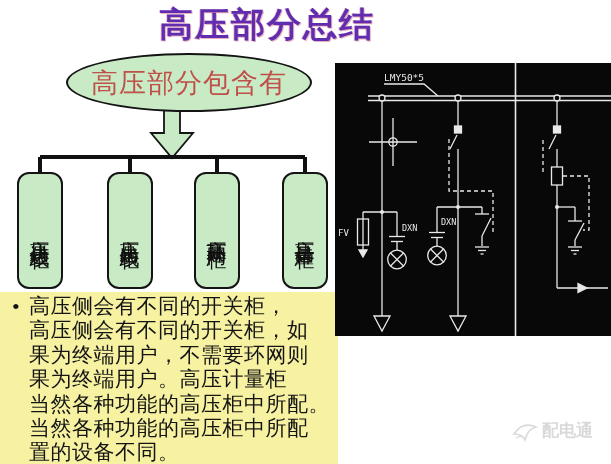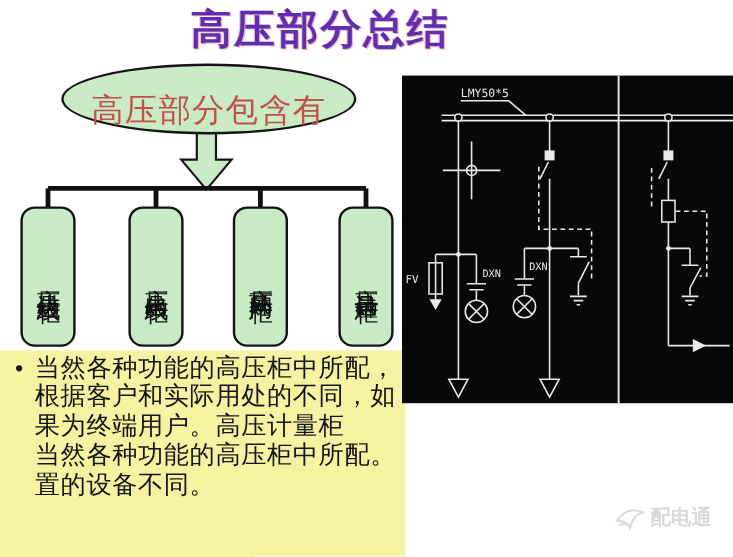--- a/index.html
+++ b/index.html
@@ -8,37 +8,37 @@
     --diagram-line:#e9e9e9; --watermark-color:#d9d9d9;
   }
   html,body{margin:0;padding:0;background:#ffffff;}
   .slide{position:relative;width:611px;height:464px;background:#ffffff;overflow:hidden;
          font-family:"Liberation Serif",serif;}
   .title{position:absolute;left:0;top:2px;width:534px;text-align:center;
          font-family:Liberation Sans, sans-serif;font-weight:bold;font-size:34px;
          letter-spacing:2px;color:var(--title-color);
          text-shadow:1px 1px 0 rgba(190,30,70,.35), -1px 0 0 rgba(190,30,70,.25);}
   .overlay{position:absolute;left:0;top:0;width:611px;height:464px;pointer-events:none;}
-  .ellipse{position:absolute;left:51px;top:53px;width:242px;height:55px;
+  .ellipse{position:absolute;left:66px;top:53px;width:242px;height:55px;
            background:var(--shape-fill);border:2px solid var(--shape-border);
-           border-radius:50%;display:flex;align-items:flex-end;justify-content:center;}
+           border-radius:50%;display:flex;align-items:center;justify-content:center;}
   .ellipse span{font-size:27px;color:var(--ellipse-text);letter-spacing:1px;}
   .fbox{position:absolute;top:172px;width:46px;height:117px;background:var(--shape-fill);
         border:2.5px solid var(--shape-border);border-radius:12px;box-sizing:border-box;
         display:flex;align-items:center;justify-content:center;}
   .fbox span{writing-mode:vertical-rl;text-orientation:upright;font-size:20px;
              letter-spacing:2.5px;color:#101010;line-height:1;}
   .notes{position:absolute;left:0;top:292px;width:338px;height:172px;background:var(--notes-bg);}
   .notes .bullet{position:absolute;left:12px;top:2px;font-size:22px;color:#141414;}
   .notes-text{margin-left:29px;padding-top:2px;font-size:21px;line-height:24.4px;
               color:#141414;letter-spacing:.5px;white-space:nowrap;}
   .diagram{position:absolute;left:335px;top:63px;width:276px;height:273px;background:var(--diagram-bg);}
   .diagram svg{display:block;width:276px;height:273px;}
   .dtext{fill:var(--diagram-line);font-family:"DejaVu Sans Mono",monospace;}
-  .watermark{position:absolute;left:512px;top:419px;display:flex;align-items:center;gap:4px;
+  .watermark{position:absolute;left:512px;top:419px;display:flex;gap:4px;
              color:var(--watermark-color);font-family:"Liberation Sans",sans-serif;
              font-weight:bold;font-size:17px;}
 </style>
 </head>
 <body>
 
 <div class="slide">
 
   <div class="title">高压部分总结</div>
 
@@ -68,24 +68,26 @@
   <div class="fbox" style="left:194px">
     <span>高压环网柜</span>
   </div>
   <div class="fbox" style="left:282px">
     <span>高压计量柜</span>
   </div>
 
   <div class="notes">
     <span class="bullet">•</span>
     <div class="notes-text">
-      <div>当然各种功能的高压柜中所配，</div>
-      <div>根据客户和实际用处的不同，如</div>
+      <div>高压侧会有不同的开关柜，</div>
+      <div>高压侧会有不同的开关柜，如</div>
+      <div>果为终端用户，不需要环网则</div>
       <div>果为终端用户。高压计量柜</div>
       <div>当然各种功能的高压柜中所配。</div>
+      <div>当然各种功能的高压柜中所配</div>
       <div>置的设备不同。</div>
     </div>
   </div>
 
   <div class="diagram">
     <svg viewBox="335 63 276 273">
       <g stroke="var(--diagram-line)" stroke-width="1.3" fill="none">
 
         <g>
           <line x1="368" y1="96" x2="611" y2="96"></line>

